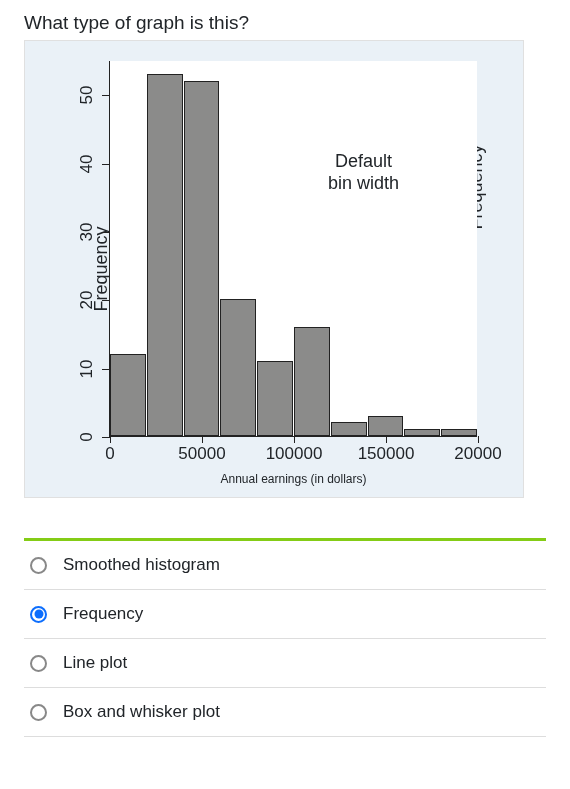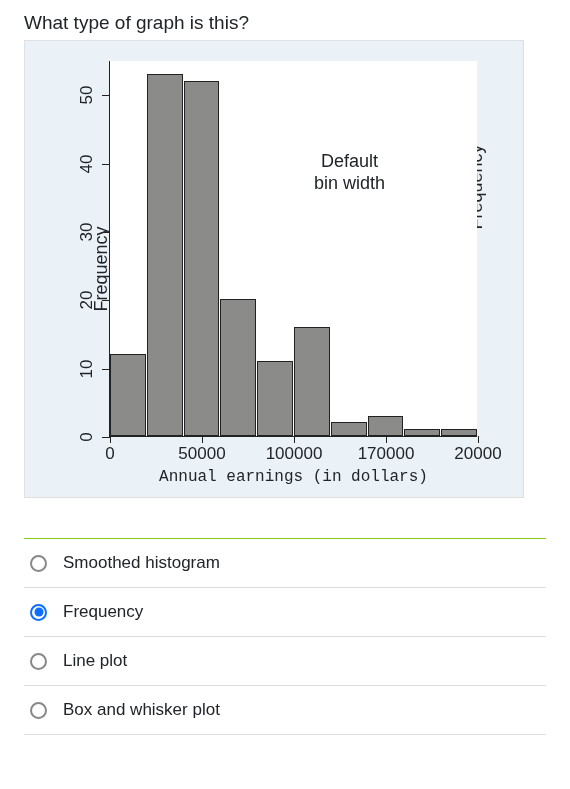--- a/index.html
+++ b/index.html
@@ -90,34 +90,34 @@
     font-size: 17px;
     transform: translateX(-50%);
     white-space: nowrap;
     font-family: Arial, sans-serif;
   }
   .x-axis-title {
     position: absolute;
     bottom: -50px;
     left: 50%;
     transform: translateX(-50%);
-    font-size: 16px;
+    font-size: 12px;
     white-space: nowrap;
-    font-family: Liberation Mono, monospace;
+    font-family: Liberation Sans, sans-serif;
     text-align: right;
   }
   .annotation {
     position: absolute;
     font-size: 18px;
     text-align: center;
     line-height: 1.2;
     font-family: Arial, sans-serif;
   }
   .options {
-    border-top: 1px solid #84cc16;
+    border-top: 3px solid #84cc16;
   }
   .option-row {
     display: flex;
     align-items: center;
     padding: 14px 6px;
     border-bottom: 1px solid #ddd;
     cursor: pointer;
   }
   .radio {
     width: 17px;
@@ -149,21 +149,21 @@
 </style>
 </head>
 <body>
 
 <div class="question">What type of graph is this?</div>
 
 <div class="chart-outer">
   <div class="y-axis-title">Frequency</div>
   <div class="y-axis-title-right">Frequency</div>
   <div class="plot-area">
-    <div class="annotation" style="left:204px; top:90px;">
+    <div class="annotation" style="left:218px; top:90px;">
       <span style="white-space:pre-line">Default
 bin width</span>
     </div>
     <div id="bars">
         <div class="bar" style="width: 35.8px; left: 0px; height: 82.0364px;"></div>
         <div class="bar" style="width: 35.8px; left: 36.8px; height: 362.327px;"></div>
         <div class="bar" style="width: 35.8px; left: 73.6px; height: 355.491px;"></div>
         <div class="bar" style="width: 35.8px; left: 110.4px; height: 136.727px;"></div>
         <div class="bar" style="width: 35.8px; left: 147.2px; height: 75.2px;"></div>
         <div class="bar" style="width: 35.8px; left: 184px; height: 109.382px;"></div>
@@ -187,21 +187,21 @@
         <div class="y-label" style="top: 24.1818px;">50</div>
       </div>
     <div id="xticks">
         <div class="x-tick" style="left: 0px;"></div>
         <div class="x-label" style="left: 0px;">0</div>
         <div class="x-tick" style="left: 92px;"></div>
         <div class="x-label" style="left: 92px;">50000</div>
         <div class="x-tick" style="left: 184px;"></div>
         <div class="x-label" style="left: 184px; text-align: right;">100000</div>
         <div class="x-tick" style="left: 276px;"></div>
-        <div class="x-label" style="left: 276px;">170000</div>
+        <div class="x-label" style="left: 276px;">150000</div>
         <div class="x-tick" style="left: 368px;"></div>
         <div class="x-label" style="left: 368px;">20000</div>
       </div>
     <div class="x-axis-title">Annual earnings (in dollars)</div>
   </div>
 </div>
 
 <div class="options" id="options">
     <div class="option-row">
       <div class="radio"></div>

